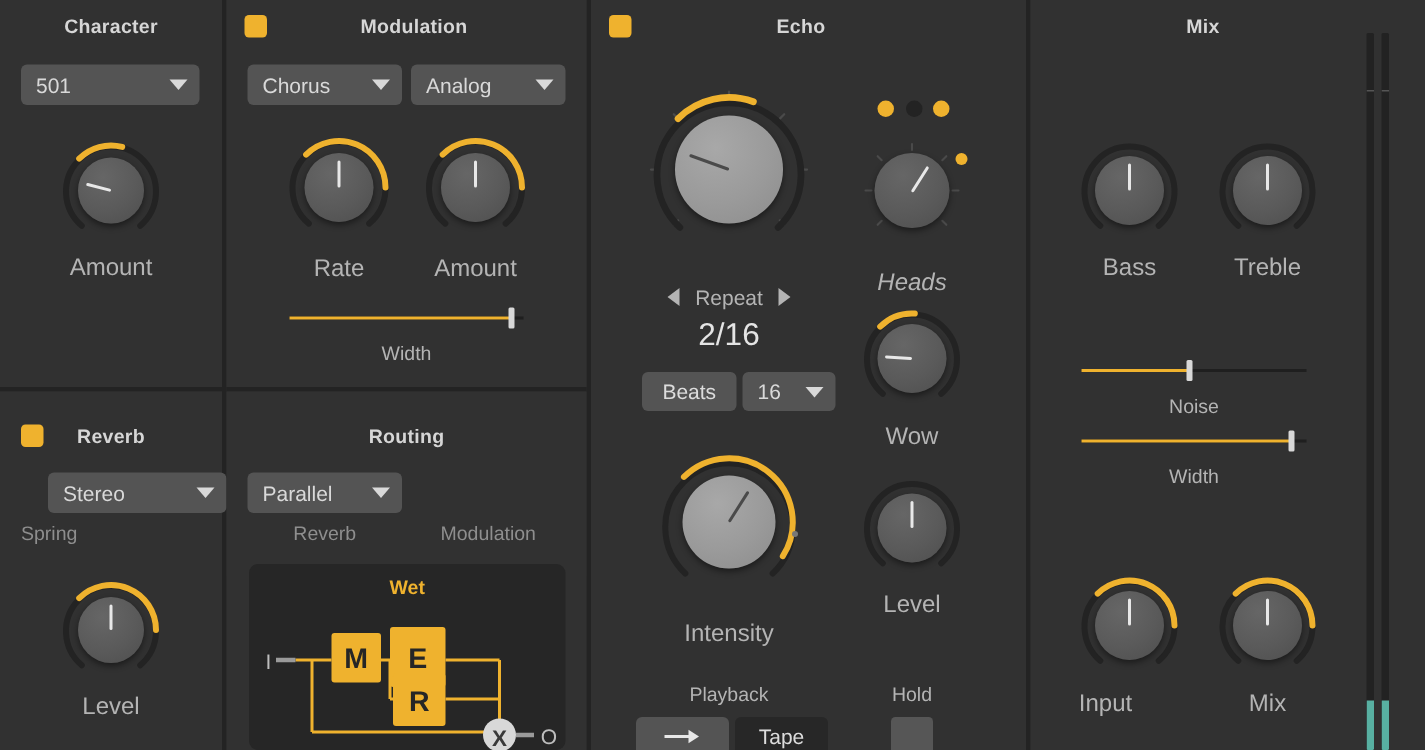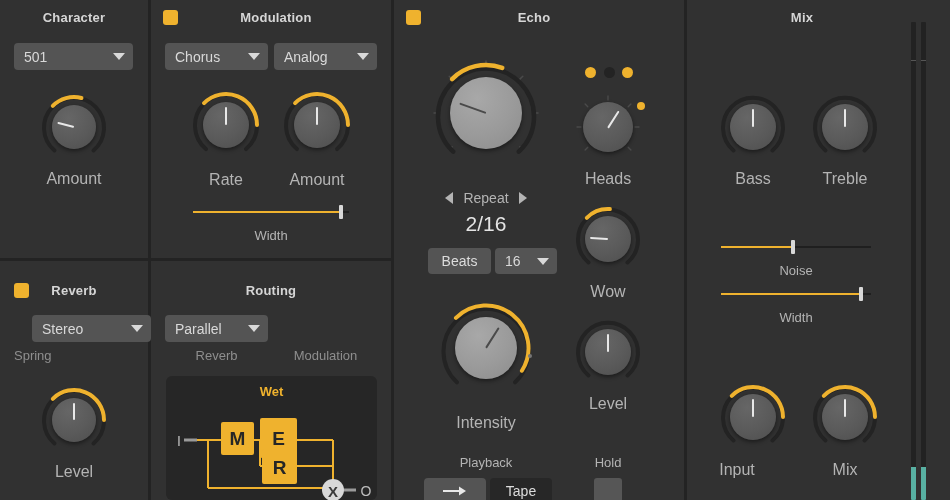--- a/index.html
+++ b/index.html
@@ -453,21 +453,21 @@
       <div class="cap" style="left:9px;top:9px;width:50px;height:50px;">
         <div class="pointer" style="left: 24px; top: 6px; width: 2px; height: 20px; transform: rotate(32.4deg);"></div>
       </div>
       <div style="position:absolute;right:-3px;top:9px;width:8px;height:8px;border-radius:50%;background:#efb22e;"></div>
     </div>
     <div style="position:absolute;left:191px;top:66px;width:48px;height:12px;display:flex;justify-content:space-between;align-items:center;">
       <span style="width:11px;height:11px;border-radius:50%;background:#efb22e;"></span>
       <span style="width:11px;height:11px;border-radius:50%;background:#232323;"></span>
       <span style="width:11px;height:11px;border-radius:50%;background:#efb22e;"></span>
     </div>
-    <div class="knob-label" style="left:164px;top:170px;width:100px;">Heads</div>
+    <div class="knob-label" style="left:164px;top:180px;width:100px;font-style:italic;">Heads</div>
 
     <div class="knob" style="left:180px;top:205px;width:68px;height:68px;">
       <svg class="ring" viewBox="0 0 68 68">
         <path d="M 14.5 57.5 A 30 30 0 1 1 53.5 57.5" fill="none" stroke="#232323" stroke-width="4" stroke-linecap="round"></path>
         <path id="ck-echo-wow" fill="none" stroke="#efb22e" stroke-width="4" stroke-linecap="round" d="M 12.79 12.79 A 30 30 0 0 1 35.88 4.06"></path>
       </svg>
       <div class="cap" style="left:11px;top:11px;width:46px;height:46px;">
         <div class="pointer" style="left: 22px; top: 5px; width: 2px; height: 18px; transform: rotate(-86.4deg);"></div>
       </div>
     </div>

